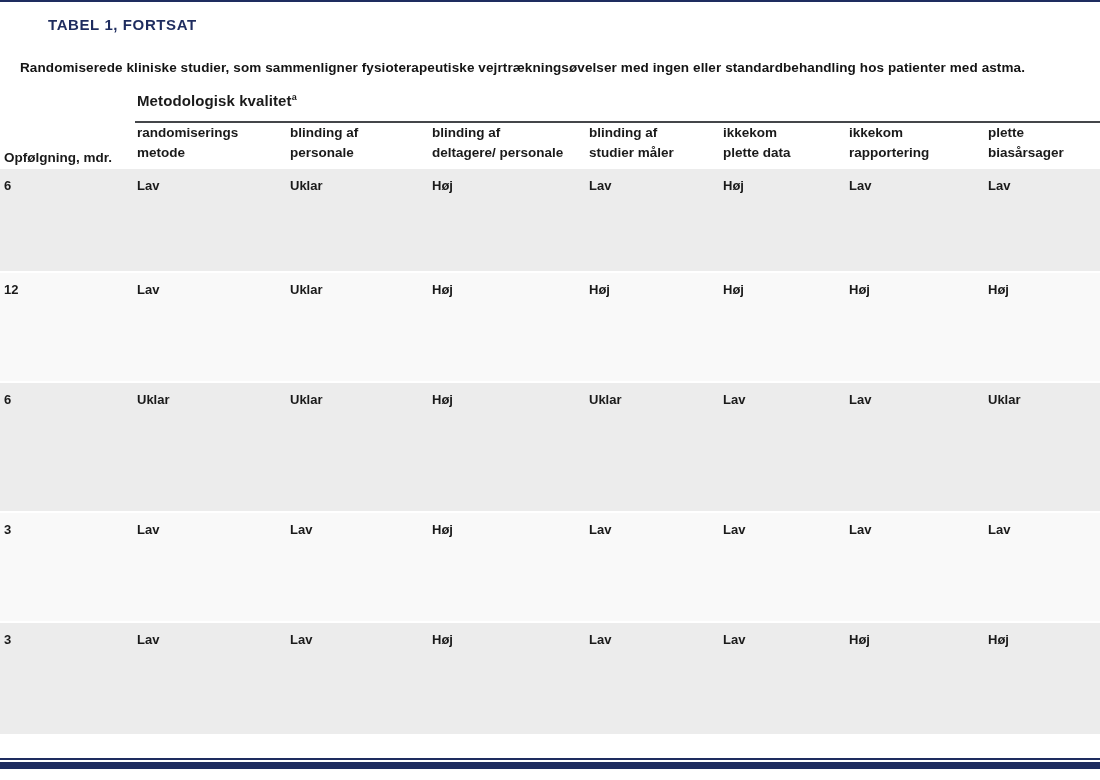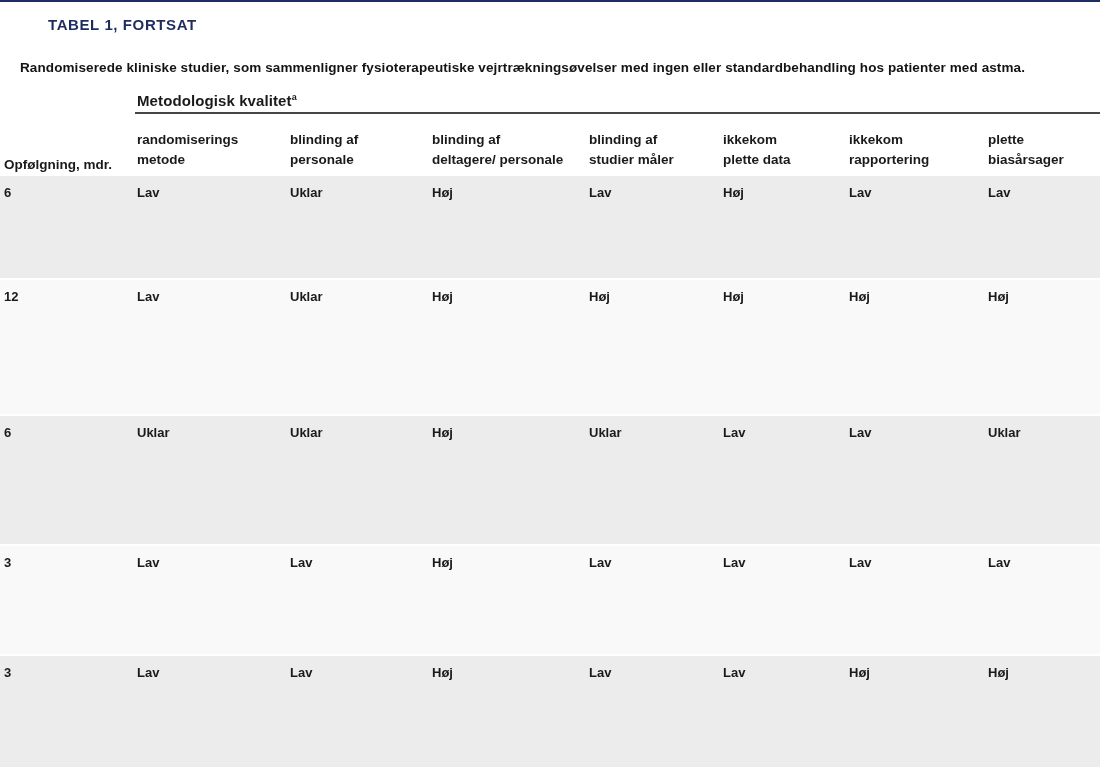--- a/index.html
+++ b/index.html
@@ -40,52 +40,52 @@
     table-layout: fixed;
     width: 1100px;
   }
   th, td {
     text-align: left;
     font-weight: 700;
     padding: 0 4px 0 2px;
   }
   .group-th {
     font-size: 15px;
-    padding-bottom: 3px;
+    padding-bottom: 12px;
     border-bottom: 2px solid var(--rule, #44464a);
     letter-spacing: 0.1px;
   }
   .group-th sup {
     font-size: 9px;
   }
   .followup-th {
     vertical-align: bottom;
     font-size: 13.5px;
     padding: 0 2px 2px 4px;
   }
   .col-th {
     vertical-align: bottom;
     font-size: 13.5px;
-    padding: 16px 4px 5px 2px;
+    padding: 0 4px 5px 2px;
     line-height: 1.45;
     margin-left: 36px;
   }
   .data-row td {
     vertical-align: top;
     padding-top: 9px;
     font-size: 13px;
     border-top: 2px solid #ffffff;
   }
   .data-row td:first-child {
     padding-left: 4px;
   }
   .data-row:nth-child(odd) { background: var(--rowShaded, #ececec); }
   .data-row:nth-child(even) { background: var(--rowLight, #f9f9f9); }
   .data-row:nth-child(1) { height: 104px; }
-  .data-row:nth-child(2) { height: 136px; }
+  .data-row:nth-child(2) { height: 110px; }
   .data-row:nth-child(3) { height: 130px; }
   .data-row:nth-child(4) { height: 110px; }
   .data-row:nth-child(5) { height: 112px; }
   .footer-rules {
     margin-top: 24px;
   }
   .footer-thin {
     height: 2px;
     background: var(--navy, #1e2c5f);
   }

